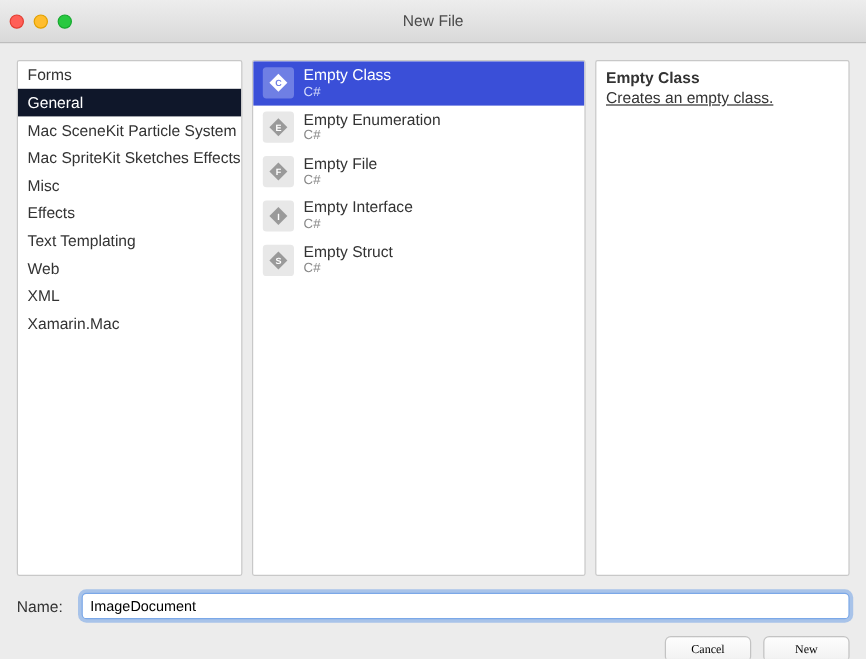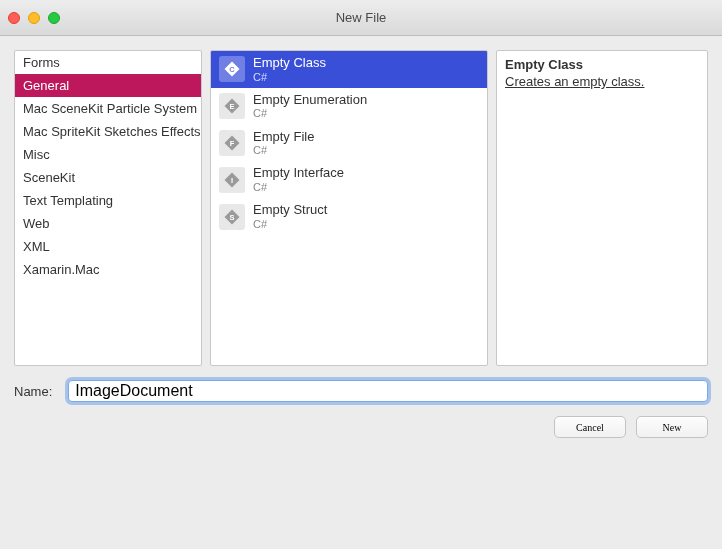--- a/index.html
+++ b/index.html
@@ -36,39 +36,39 @@
       font-size: 13px;
       color: #4a4a4a;
       pointer-events: none;
     }
     .content {
       padding: 14px 14px 10px 14px;
     }
     .panels {
       display: flex;
       gap: 8px;
-      height: 316px;
+      height: 430px;
     }
     .panel {
       background: #fff;
       border: 1px solid #c8c8c8;
       border-radius: 2px;
       overflow: auto;
     }
     .panel.categories { width: 188px; }
     .panel.templates { width: 278px; }
     .panel.description { flex: 1; padding: 6px 8px; }
     .cat-item {
       padding: 4px 8px;
       font-size: 13px;
       white-space: nowrap;
       cursor: default;
     }
     .cat-item.selected {
-      background: #be185d;
+      background: #0f172a;
       color: #fff;
     }
     .tpl-item {
       display: flex;
       align-items: center;
       gap: 8px;
       padding: 4px 8px;
       cursor: default;
     }
     .tpl-item.selected {
@@ -96,21 +96,21 @@
       gap: 16px;
       margin-top: 14px;
     }
     .name-label { font-size: 13px; }
     .name-input {
       flex: 1;
       height: 22px;
       border: 1px solid #bdbdbd;
       border-radius: 4px;
       padding: 2px 6px;
-      font-size: 16px;
+      font-size: 12px;
       outline: none;
       box-shadow: 0 0 0 3px rgba(123,168,232,0.6);
       border-color: #7ba8e8;
     }
     .button-row {
       display: flex;
       justify-content: flex-end;
       gap: 10px;
       margin-top: 14px;
     }
@@ -138,21 +138,21 @@
 </div>
 
 <div class="content">
   <div class="panels">
     <div class="panel categories" id="categories">
         <div class="cat-item">Forms</div>
         <div class="cat-item selected">General</div>
         <div class="cat-item">Mac SceneKit Particle System</div>
         <div class="cat-item">Mac SpriteKit Sketches Effects</div>
         <div class="cat-item">Misc</div>
-        <div class="cat-item">SceneKit</div>
+        <div class="cat-item">Effects</div>
         <div class="cat-item">Text Templating</div>
         <div class="cat-item">Web</div>
         <div class="cat-item">XML</div>
         <div class="cat-item">Xamarin.Mac</div>
       </div>
     <div class="panel templates" id="templates">
         <div class="tpl-item selected">
           <div class="tpl-icon">
             <svg viewBox="0 0 24 24">
               <polygon points="12,2 22,12 12,22 2,12" fill="#fff"></polygon>

